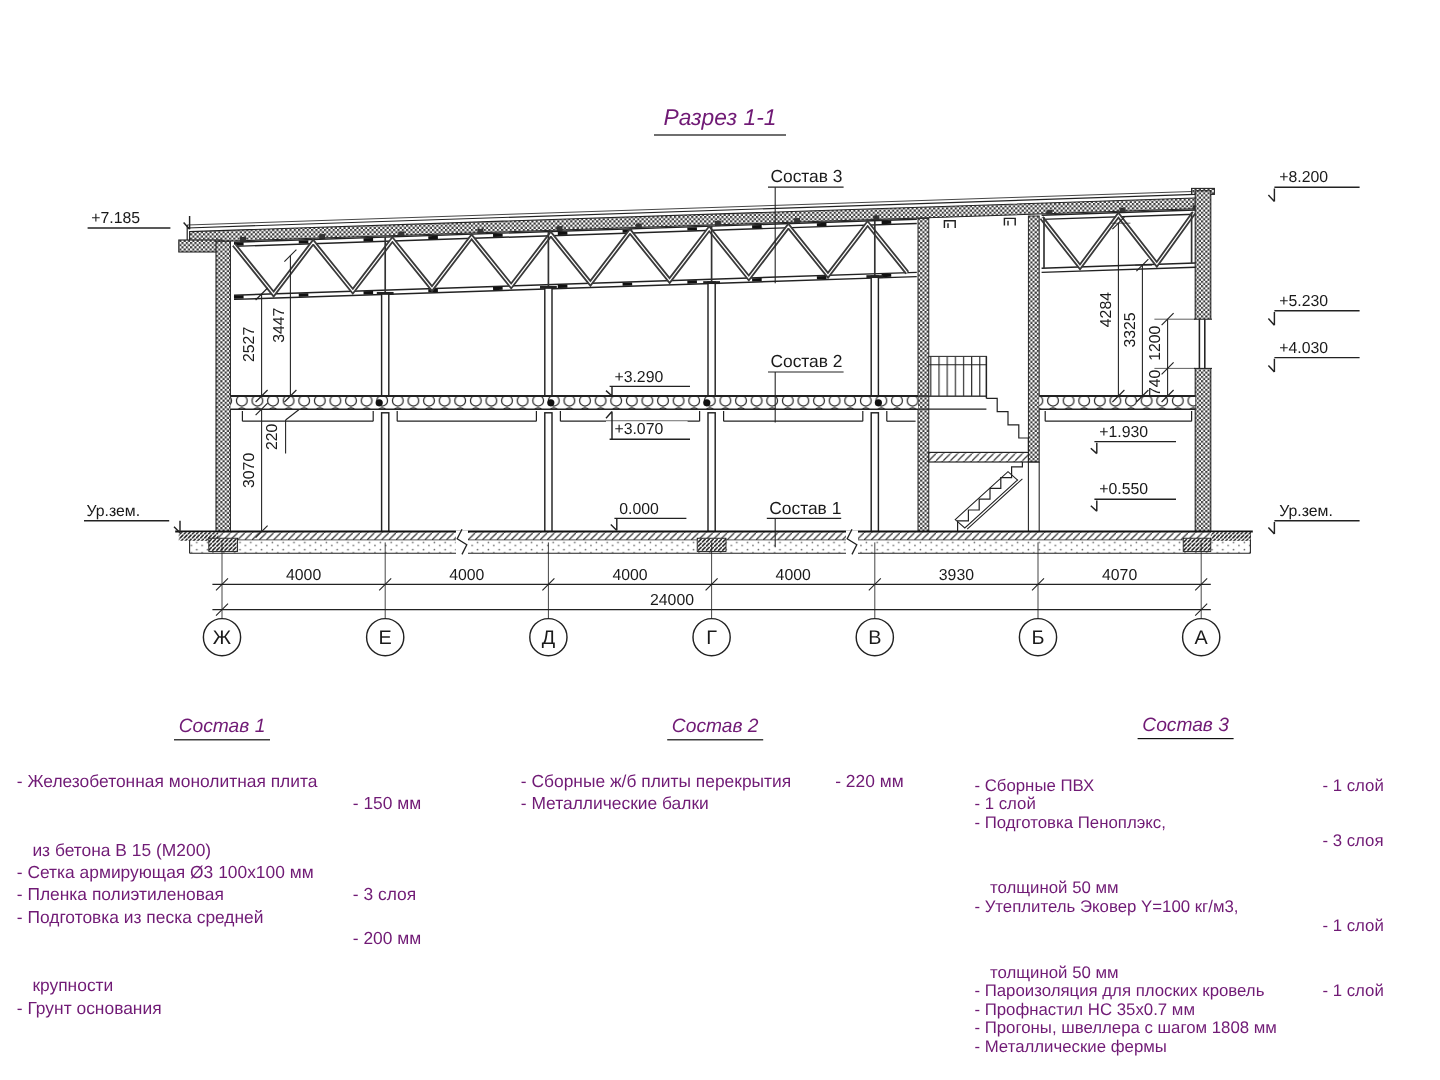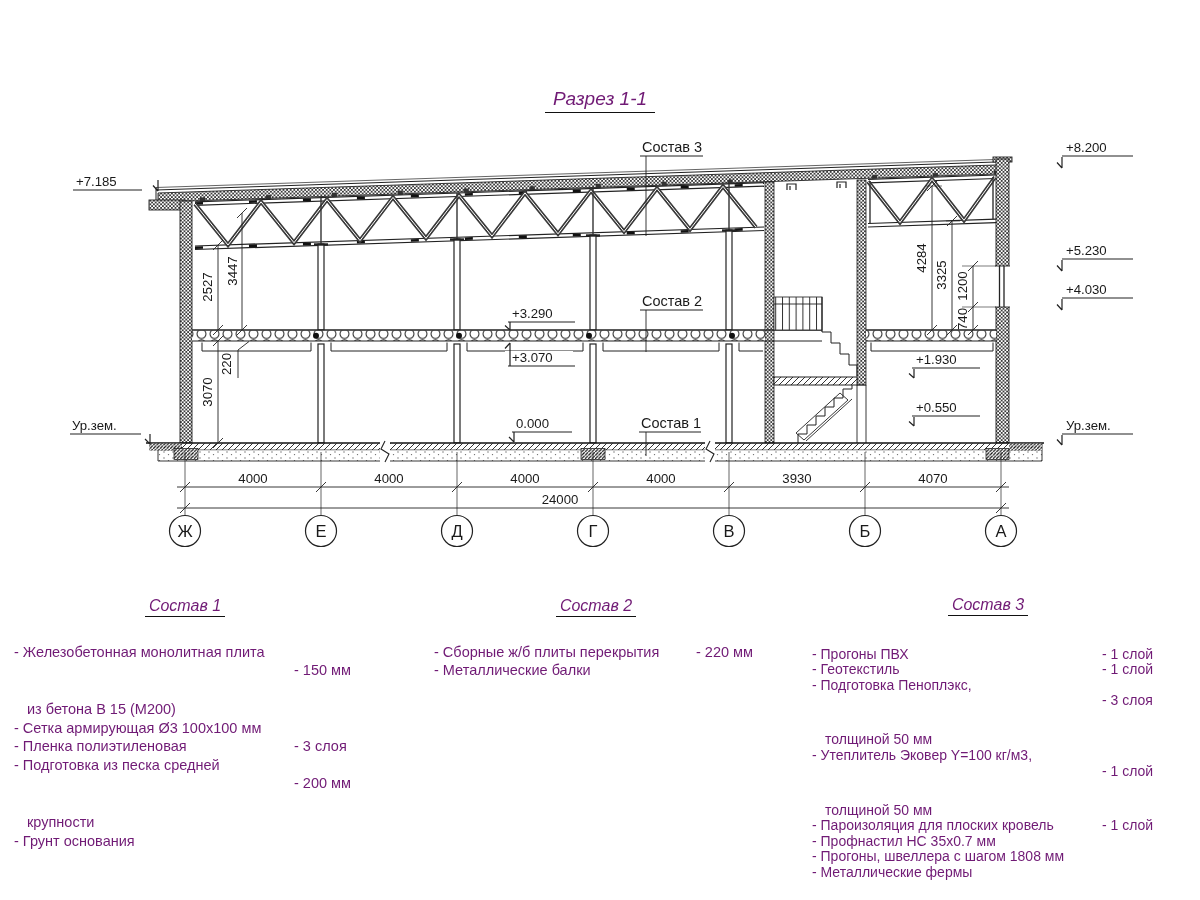--- a/index.html
+++ b/index.html
@@ -388,25 +388,24 @@
           <span class="lt">- Металлические балки</span>
           <span class="lv"></span>
         </div>
     </div>
   </div>
 
   <div class="legend" id="leg3">
     <h3><span>Состав 3</span></h3>
     <div class="rows">
       <div class="lrow">
-          <span class="lt">- Прогоны ПВХ</span>
+          <span class="lt">- Сборные ПВХ</span>
           <span class="lv">- 1 слой</span>
         </div>
       <div class="lrow">
-          <span class="lt">- Геотекстиль</span>
           <span class="lv">- 1 слой</span>
         </div>
       <div class="lrow">
           <span class="lt">- Подготовка Пеноплэкс,</span>
           <span class="lv"></span>
         </div>
       <div class="lrow">
           <span class="lt cont">толщиной 50 мм</span>
           <span class="lv">- 3 слоя</span>
         </div>

